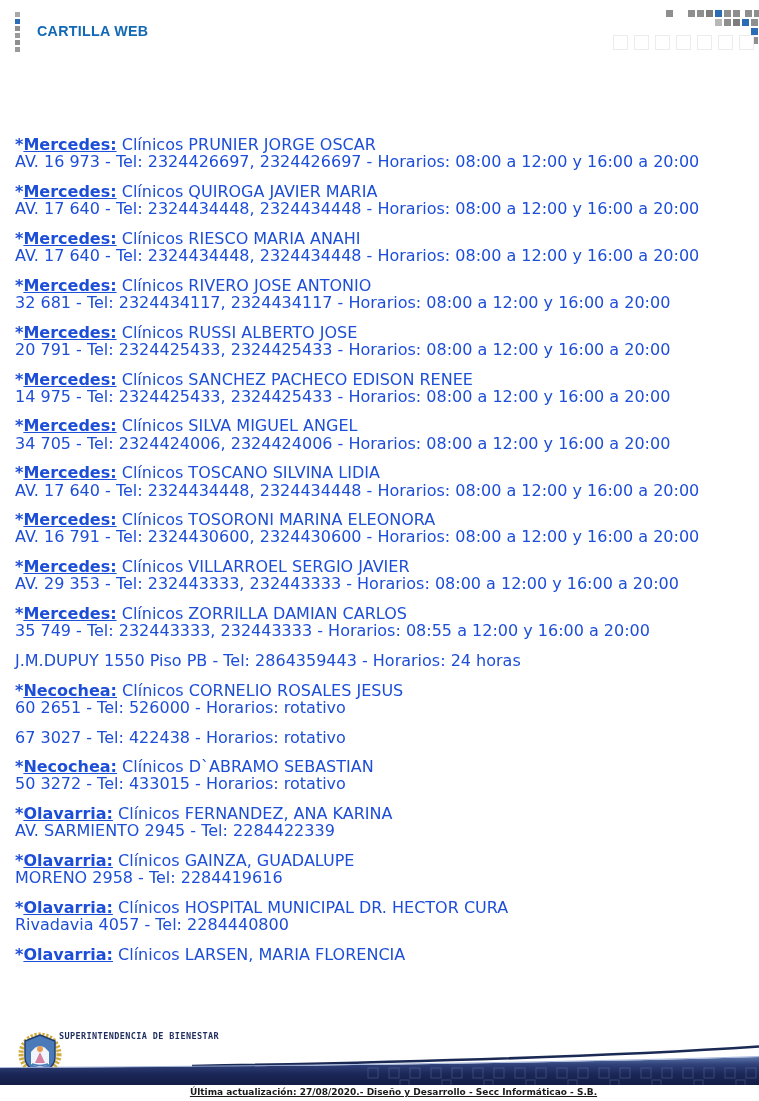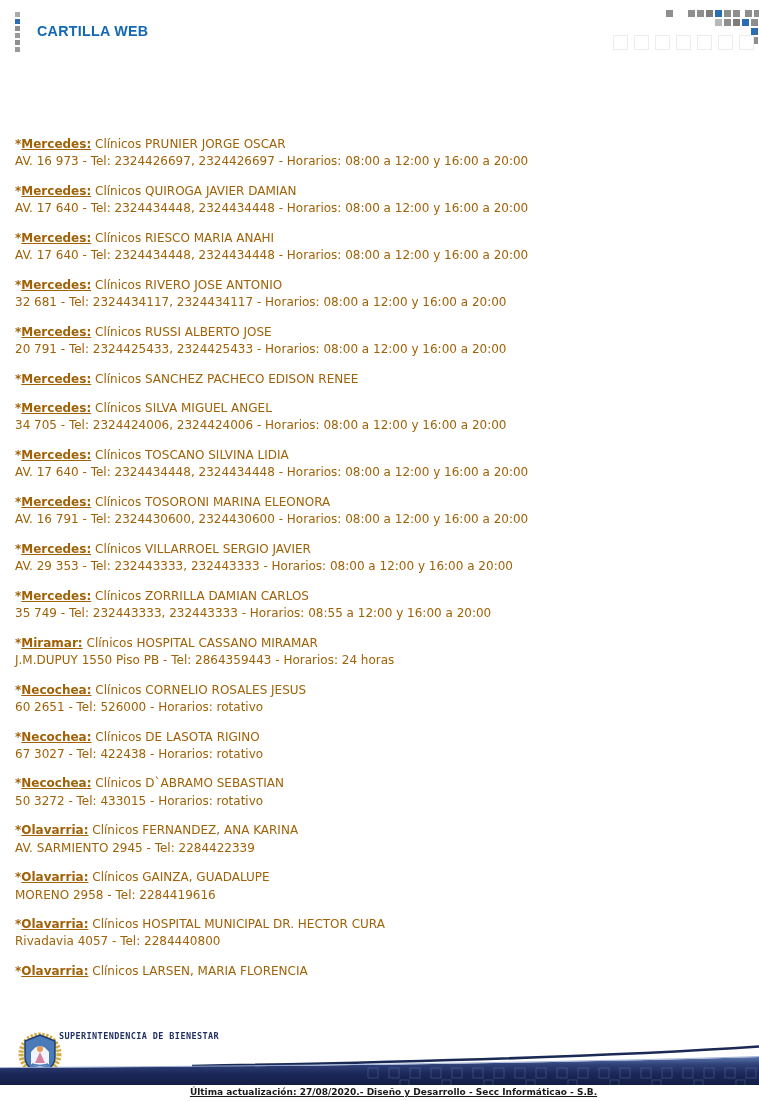--- a/index.html
+++ b/index.html
@@ -10,21 +10,21 @@
   .logo-stack{position:absolute;left:15px;top:12px;width:6px;}
   .logo-stack .sq{position:absolute;width:5px;height:5px;left:0;}
   .brand-title{position:absolute;left:37px;top:22px;font-size:15.5px;font-weight:bold;
                color:#1268b3;white-space:nowrap;transform:scaleX(.92);transform-origin:left center;
                letter-spacing:.3px;font-family:"Liberation Sans","DejaVu Sans",sans-serif;}
   .pixel-deco .px{position:absolute;width:7px;height:7px;}
   .pixel-deco .outline{position:absolute;width:13px;height:13px;border:1px solid #ececec;background:#fff;}
 
   
   .entries{position:absolute;top:136px;left:15px;width:720px;}
-  .entry{margin-bottom:12.5px;font-size:12px;line-height:17.2px;color:#a16207;}
+  .entry{margin-bottom:12.5px;font-size:16px;line-height:17.2px;color:#1d4ed8;}
   .entry .star{font-weight:bold;}
   .entry .city{font-weight:bold;text-decoration:underline;}
   .entry .l2:empty{display:none;}
 
   
   .footer-org{position:absolute;left:59px;top:1031px;
               font-family:"DejaVu Sans Mono","Liberation Mono",monospace;
               font-weight:bold;font-size:8.5px;letter-spacing:.4px;color:#1e2d5e;white-space:nowrap;}
   .crest{position:absolute;left:16px;top:1031px;}
   .swoosh{position:absolute;left:0;top:1038px;}
@@ -72,41 +72,42 @@
       <div class="outline" style="left: 739px; top: 35px;"></div>
     </div>
 
   <div class="entries" id="entries">
     <div class="entry">
       <div class="l1"><span class="star">*</span><span class="city">Mercedes:</span><span> </span><span class="rest">Clínicos PRUNIER JORGE OSCAR</span></div>
       <div class="l2">AV. 16 973 - Tel: 2324426697, 2324426697 - Horarios: 08:00 a 12:00 y 16:00 a 20:00</div>
     </div>
 
     <div class="entry">
-      <div class="l1"><span class="star">*</span><span class="city">Mercedes:</span><span> </span><span class="rest">Clínicos QUIROGA JAVIER DAMIAN</span></div>
+      <div class="l1"><span class="star">*</span><span class="city">Mercedes:</span><span> </span><span class="rest">Clínicos QUIROGA JAVIER MARIA</span></div>
       <div class="l2">AV. 17 640 - Tel: 2324434448, 2324434448 - Horarios: 08:00 a 12:00 y 16:00 a 20:00</div>
     </div>
 
     <div class="entry">
       <div class="l1"><span class="star">*</span><span class="city">Mercedes:</span><span> </span><span class="rest">Clínicos RIESCO MARIA ANAHI</span></div>
       <div class="l2">AV. 17 640 - Tel: 2324434448, 2324434448 - Horarios: 08:00 a 12:00 y 16:00 a 20:00</div>
     </div>
 
     <div class="entry">
       <div class="l1"><span class="star">*</span><span class="city">Mercedes:</span><span> </span><span class="rest">Clínicos RIVERO JOSE ANTONIO</span></div>
       <div class="l2">32 681 - Tel: 2324434117, 2324434117 - Horarios: 08:00 a 12:00 y 16:00 a 20:00</div>
     </div>
 
     <div class="entry">
       <div class="l1"><span class="star">*</span><span class="city">Mercedes:</span><span> </span><span class="rest">Clínicos RUSSI ALBERTO JOSE</span></div>
       <div class="l2">20 791 - Tel: 2324425433, 2324425433 - Horarios: 08:00 a 12:00 y 16:00 a 20:00</div>
     </div>
 
     <div class="entry">
       <div class="l1"><span class="star">*</span><span class="city">Mercedes:</span><span> </span><span class="rest">Clínicos SANCHEZ PACHECO EDISON RENEE</span></div>
+      <div class="l2">14 975 - Tel: 2324425433, 2324425433 - Horarios: 08:00 a 12:00 y 16:00 a 20:00</div>
     </div>
 
     <div class="entry">
       <div class="l1"><span class="star">*</span><span class="city">Mercedes:</span><span> </span><span class="rest">Clínicos SILVA MIGUEL ANGEL</span></div>
       <div class="l2">34 705 - Tel: 2324424006, 2324424006 - Horarios: 08:00 a 12:00 y 16:00 a 20:00</div>
     </div>
 
     <div class="entry">
       <div class="l1"><span class="star">*</span><span class="city">Mercedes:</span><span> </span><span class="rest">Clínicos TOSCANO SILVINA LIDIA</span></div>
       <div class="l2">AV. 17 640 - Tel: 2324434448, 2324434448 - Horarios: 08:00 a 12:00 y 16:00 a 20:00</div>
@@ -121,31 +122,29 @@
       <div class="l1"><span class="star">*</span><span class="city">Mercedes:</span><span> </span><span class="rest">Clínicos VILLARROEL SERGIO JAVIER</span></div>
       <div class="l2">AV. 29 353 - Tel: 232443333, 232443333 - Horarios: 08:00 a 12:00 y 16:00 a 20:00</div>
     </div>
 
     <div class="entry">
       <div class="l1"><span class="star">*</span><span class="city">Mercedes:</span><span> </span><span class="rest">Clínicos ZORRILLA DAMIAN CARLOS</span></div>
       <div class="l2">35 749 - Tel: 232443333, 232443333 - Horarios: 08:55 a 12:00 y 16:00 a 20:00</div>
     </div>
 
     <div class="entry">
-      <div class="l1"><span class="star">*</span><span class="city">Miramar:</span><span> </span><span class="rest">Clínicos HOSPITAL CASSANO MIRAMAR</span></div>
       <div class="l2">J.M.DUPUY 1550 Piso PB - Tel: 2864359443 - Horarios: 24 horas</div>
     </div>
 
     <div class="entry">
       <div class="l1"><span class="star">*</span><span class="city">Necochea:</span><span> </span><span class="rest">Clínicos CORNELIO ROSALES JESUS</span></div>
       <div class="l2">60 2651 - Tel: 526000 - Horarios: rotativo</div>
     </div>
 
     <div class="entry">
-      <div class="l1"><span class="star">*</span><span class="city">Necochea:</span><span> </span><span class="rest">Clínicos DE LASOTA RIGINO</span></div>
       <div class="l2">67 3027 - Tel: 422438 - Horarios: rotativo</div>
     </div>
 
     <div class="entry">
       <div class="l1"><span class="star">*</span><span class="city">Necochea:</span><span> </span><span class="rest">Clínicos D`ABRAMO SEBASTIAN</span></div>
       <div class="l2">50 3272 - Tel: 433015 - Horarios: rotativo</div>
     </div>
 
     <div class="entry">
       <div class="l1"><span class="star">*</span><span class="city">Olavarria:</span><span> </span><span class="rest">Clínicos FERNANDEZ, ANA KARINA</span></div>

